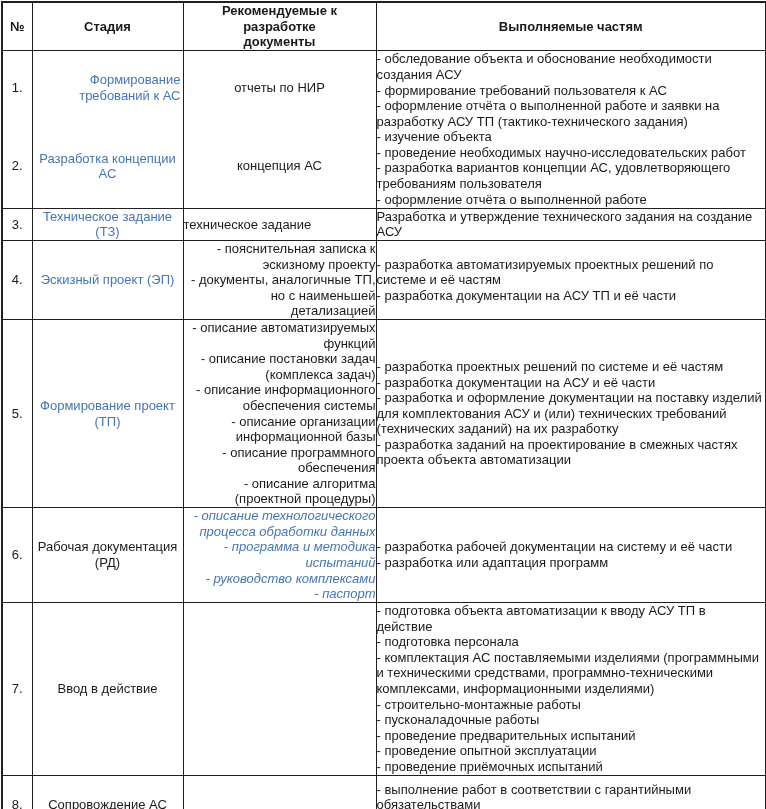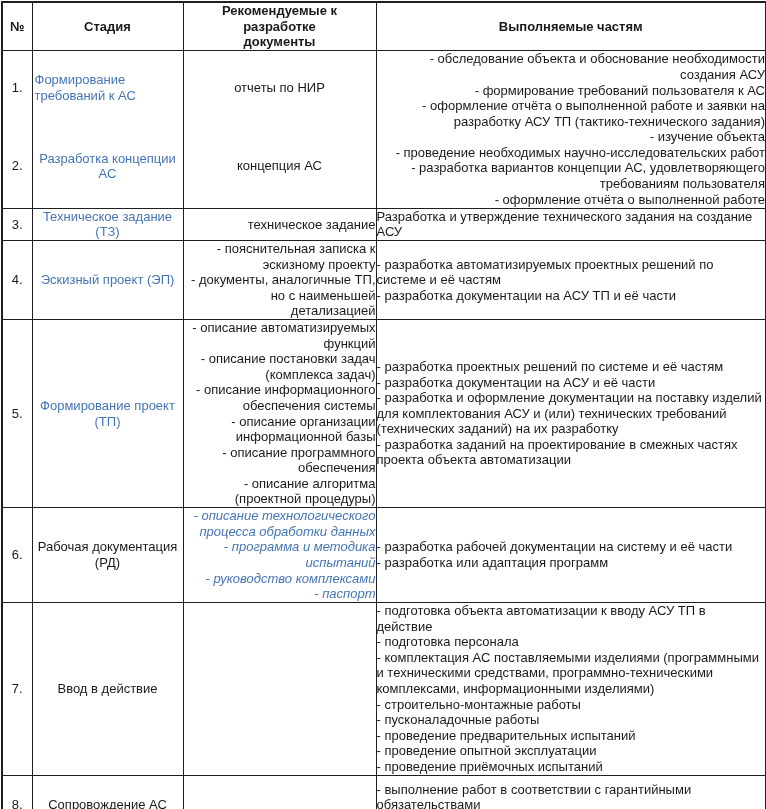--- a/index.html
+++ b/index.html
@@ -38,40 +38,40 @@
   }
   thead th.th-docs { padding: 0 28px; }
 
   .c-num   { text-align: center; }
   .c-stage { text-align: center; padding: 0 2px; }
   .c-docs  { padding: 1px 3px; margin-left: 40px; }
   .c-works { padding: 1px 3px; text-align: left; }
 
   .multiline { white-space: pre-line; }
   .left   { text-align: right; }
-  .center { text-align: right; }
+  .center { text-align: left; }
 
   .link { color: #4575b4; cursor: pointer; }
 
   
   td.block-cell { padding: 0; vertical-align: top; }
   .sub {
     display: flex;
     align-items: center;
     justify-content: center;
     text-align: center;
     padding: 0 2px;
     box-sizing: border-box;
   }
   .sub.s1 { height: 74px; }
   .sub.s2 { height: 83px; }
-  .sub.left-align { justify-content: flex-start; text-align: left; }
+  .sub.left-align { justify-content: flex-start; text-align: right; }
 
   
-  tr.r12 td.c-works { height: 155px; text-align: right; }
+  tr.r12 td.c-works { height: 155px; }
   tr.r3 td { height: 29px; }
   tr.r4 td { height: 68px; }
   tr.r5 td { height: 187px; }
   tr.r6 td { height: 94px; }
   tr.r7 td { height: 164px; }
   tr.r8 td { height: 59px; }
 
   .doc-link { margin: 0; font-style: italic; }
 </style>
 </head>

